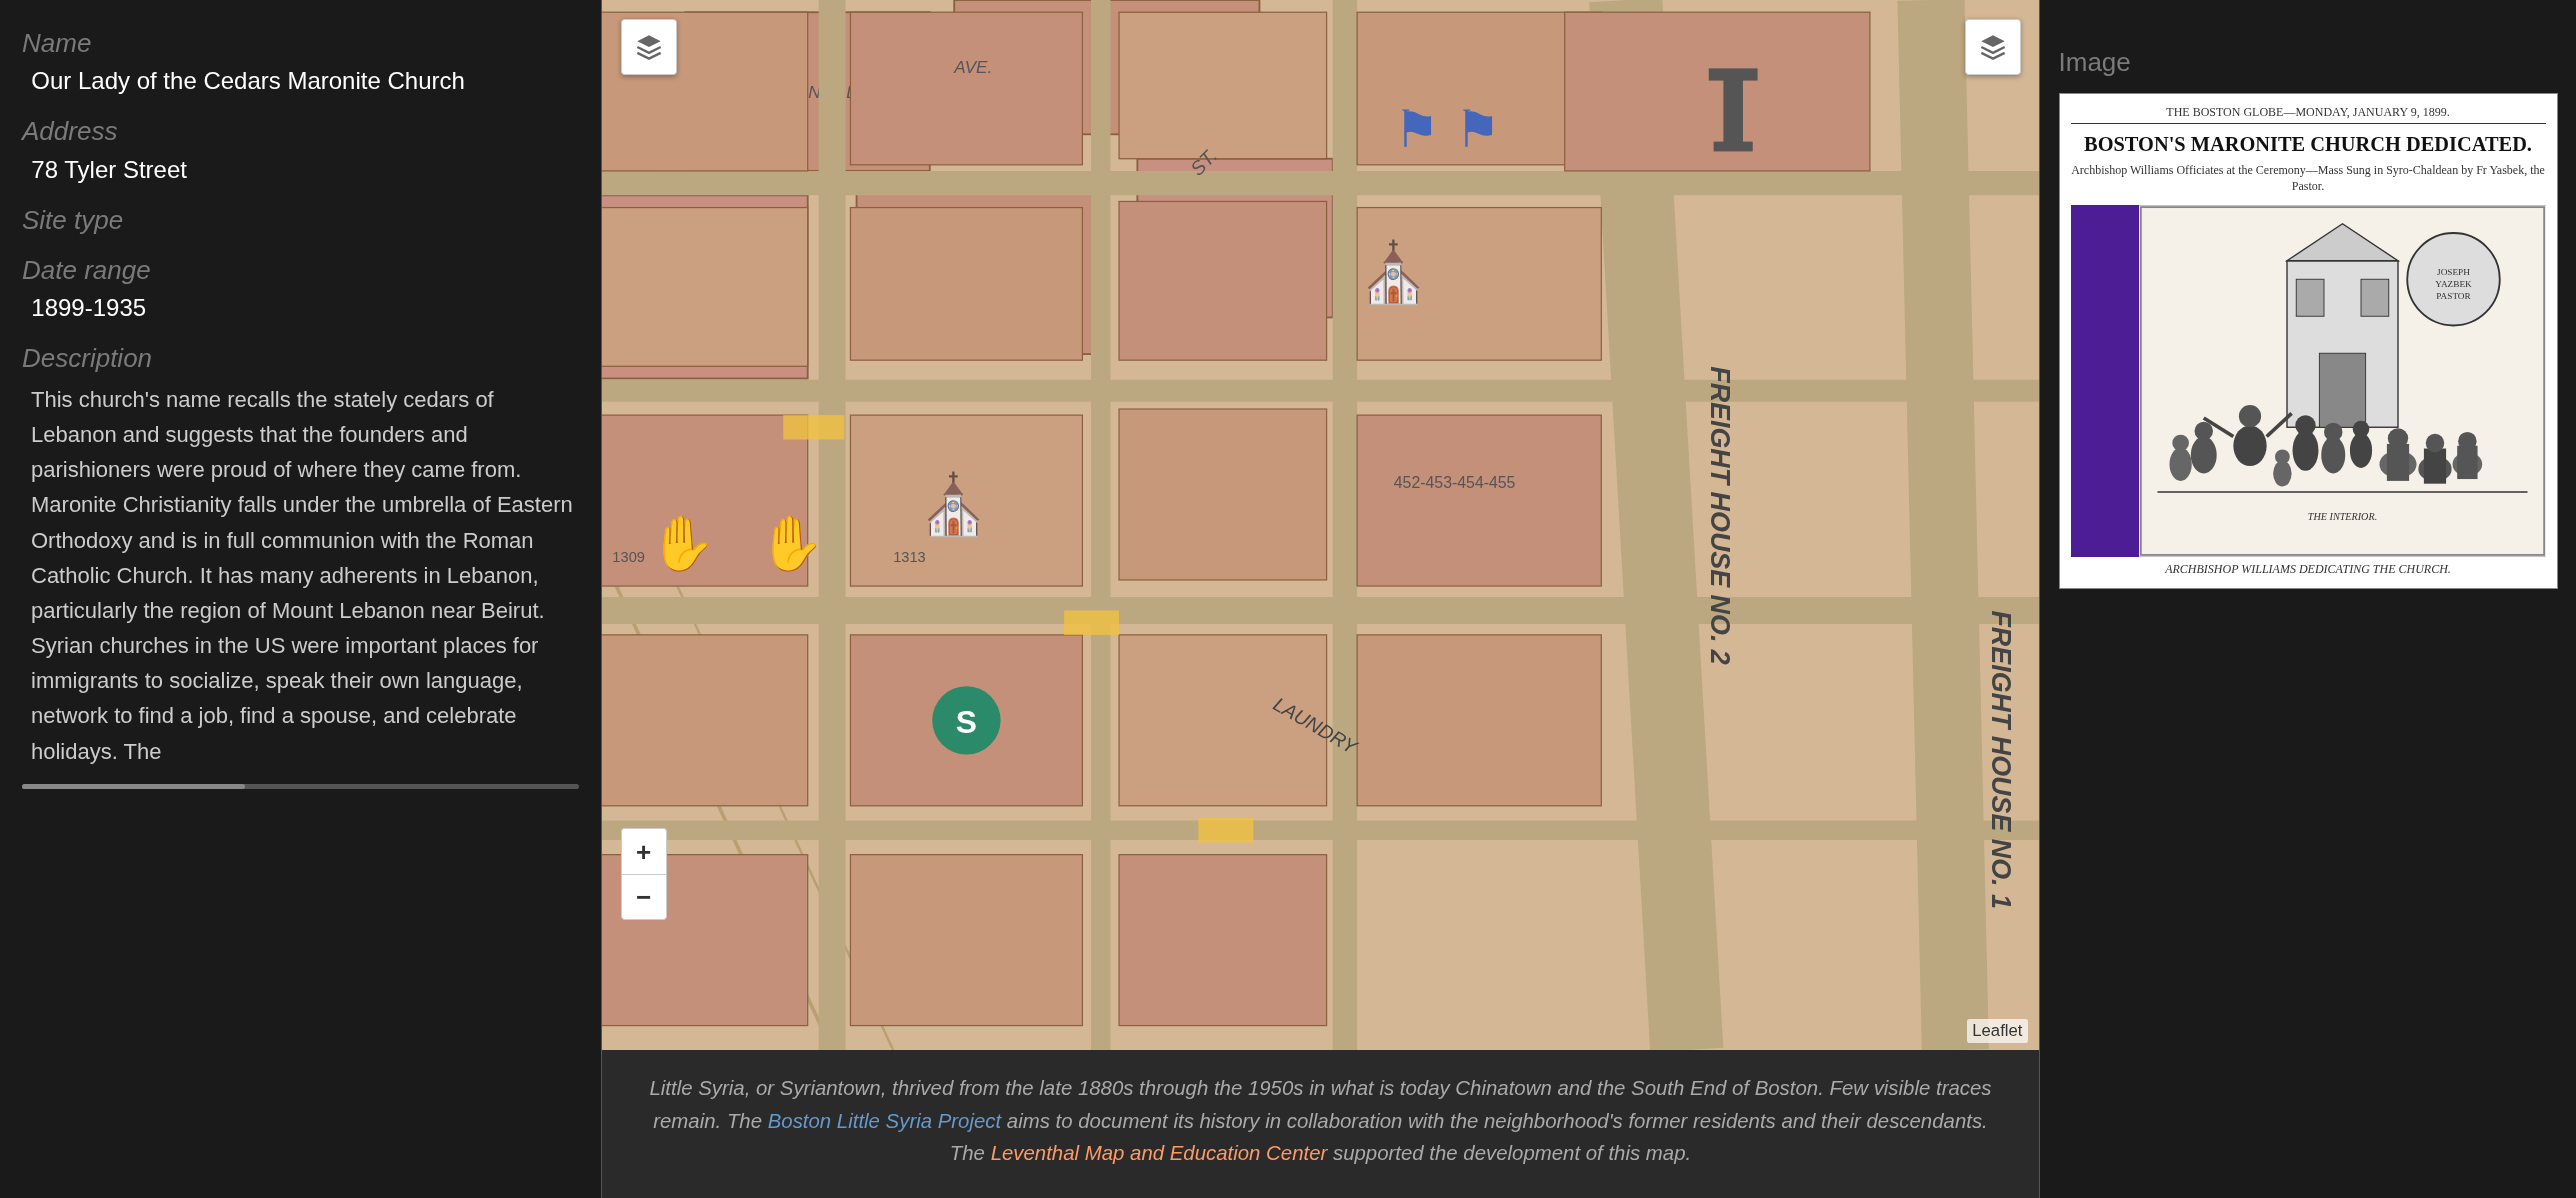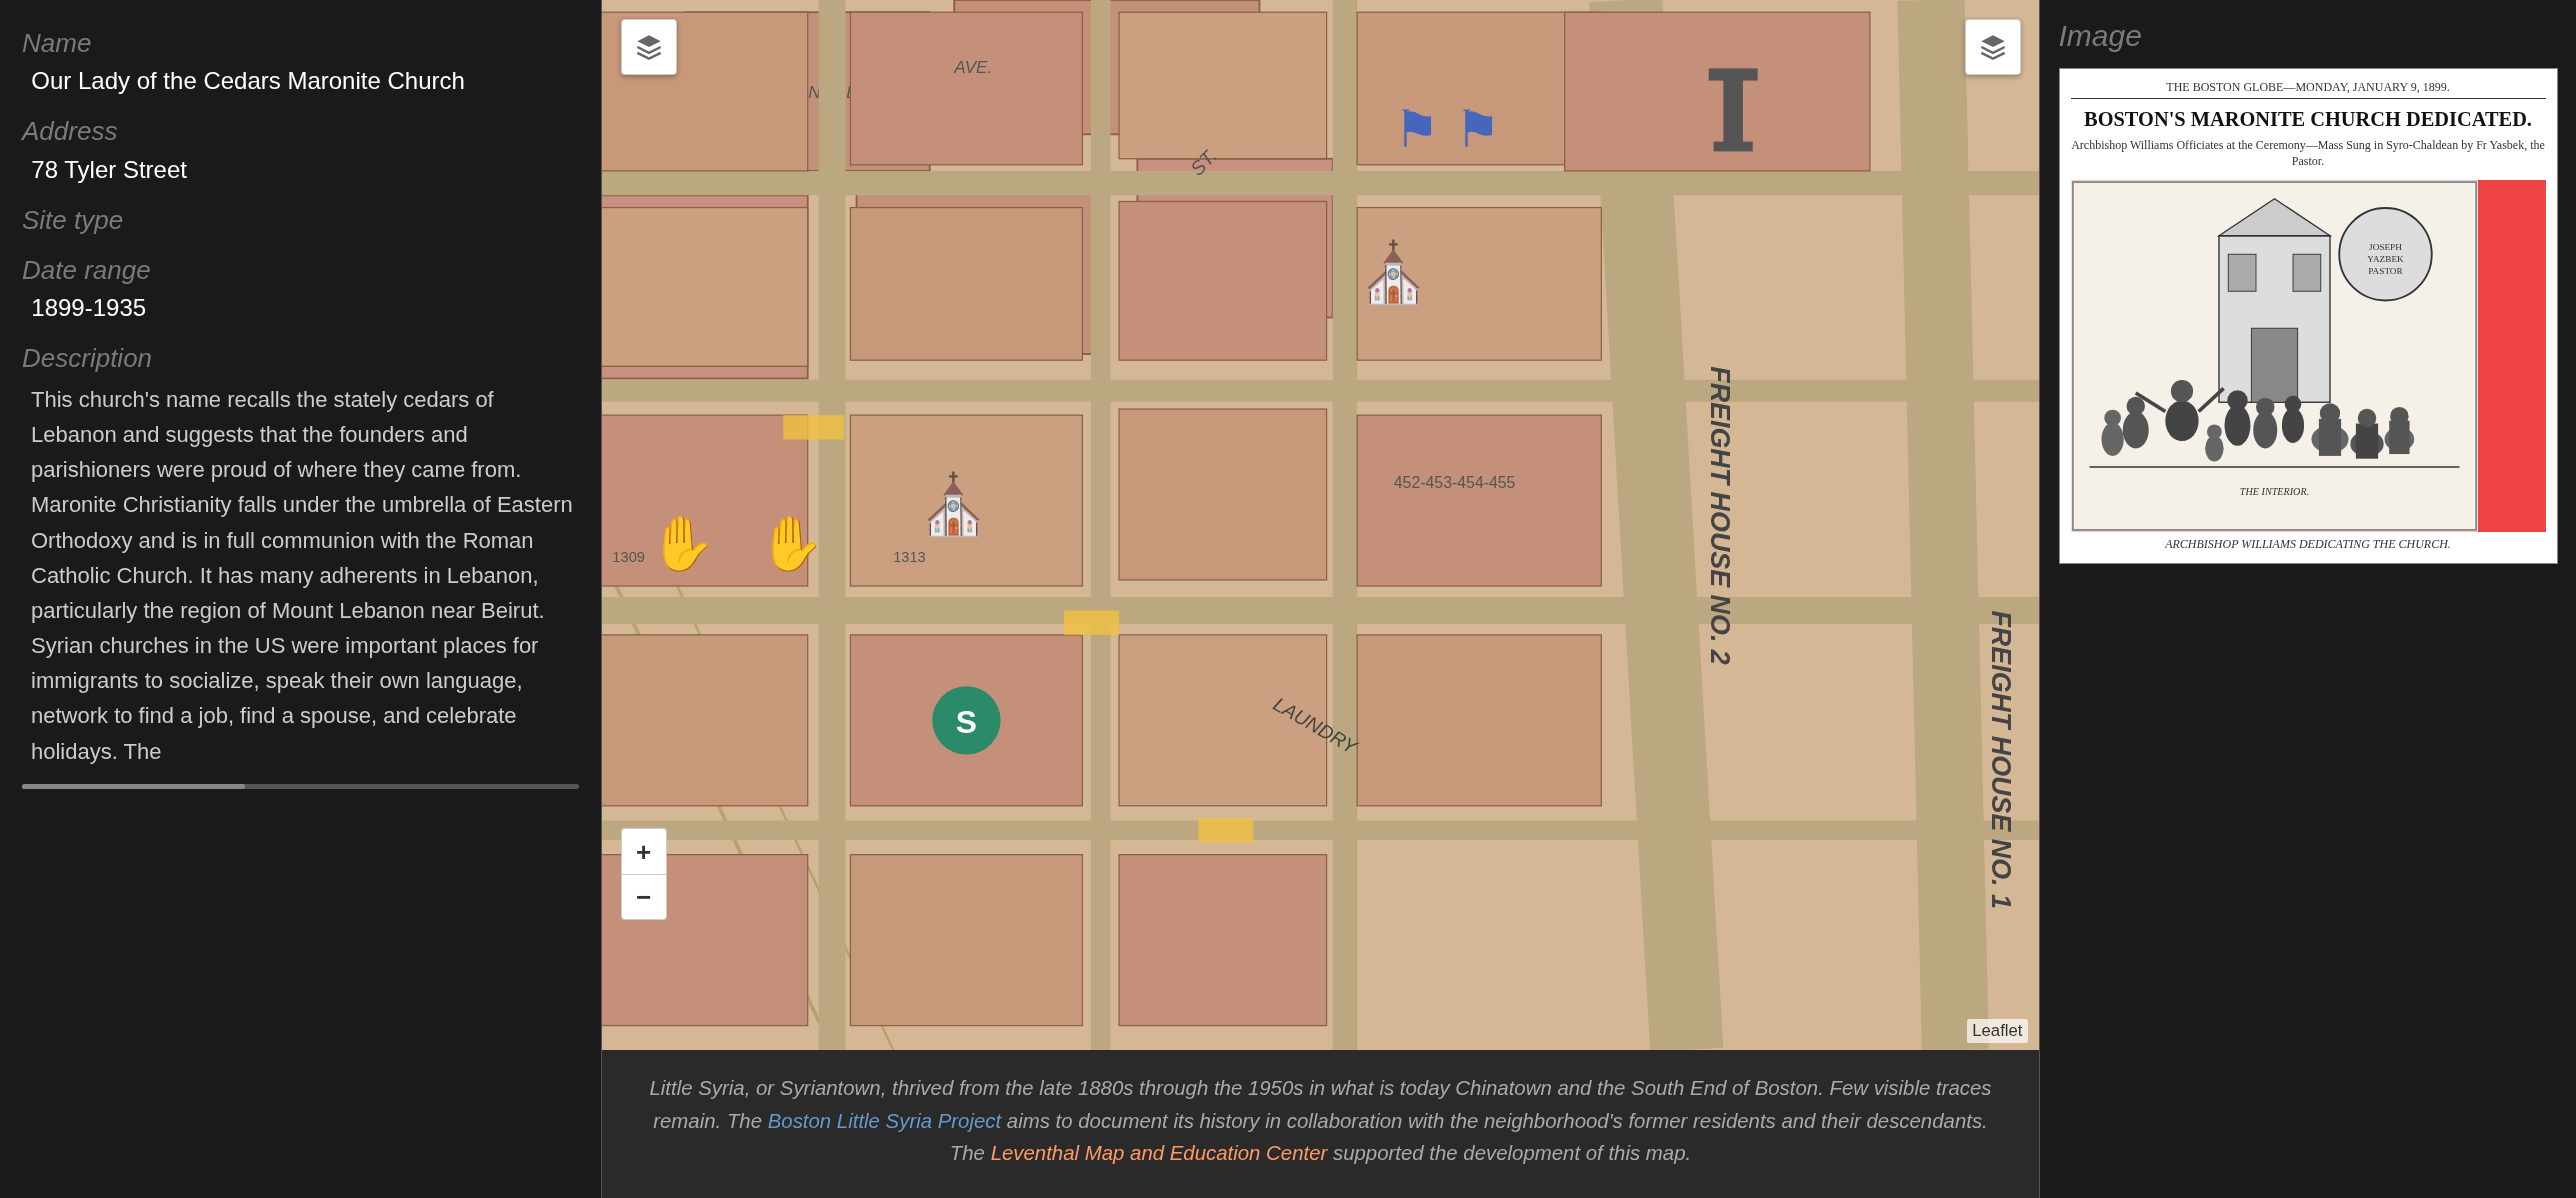--- a/index.html
+++ b/index.html
@@ -150,23 +150,23 @@
       padding: 18.5px;
       border-left: 1.9px solid #555;
       overflow-y: auto;
     }
     .right-panel::-webkit-scrollbar { width: 7.4px; }
     .right-panel::-webkit-scrollbar-track { background: #2a2a2a; }
     .right-panel::-webkit-scrollbar-thumb { background: #666; border-radius: 3.7px; }
 
     .image-label {
       color: #7a7a7a;
-      font-size: 30px;
-      font-style: italic;
+      font-size: 26px;
       margin-bottom: 15px;
+      margin-top: 28px;
     }
     .newspaper-image {
       width: 100%;
       background: white;
       border: 0.9px solid #888;
       padding: 11px;
       min-height: 463px;
       display: flex;
       flex-direction: column;
     }
@@ -193,22 +193,22 @@
       text-align: center;
       font-family: serif;
       color: #333;
       margin-bottom: 9.3px;
       line-height: 1.4;
     }
     .newspaper-illustration {
       flex: 1;
       display: flex;
       align-items: center;
-      justify-content: flex-start;
-      background: #ef4444;
+      justify-content: flex-end;
+      background: #4c1d95;
       min-height: 296px;
       position: relative;
     }
     .newspaper-caption-bottom {
       font-size: 12px;
       text-align: center;
       font-family: Liberation Serif, serif;
       color: #333;
       margin-top: 5.6px;
       font-style: italic;

